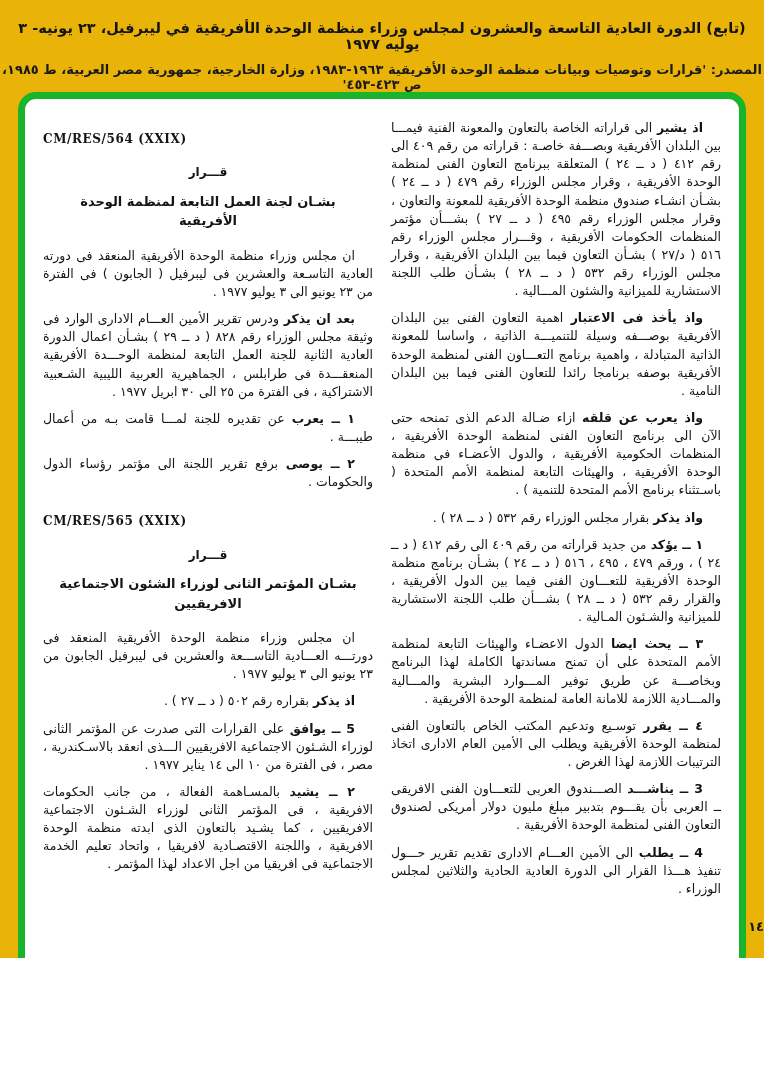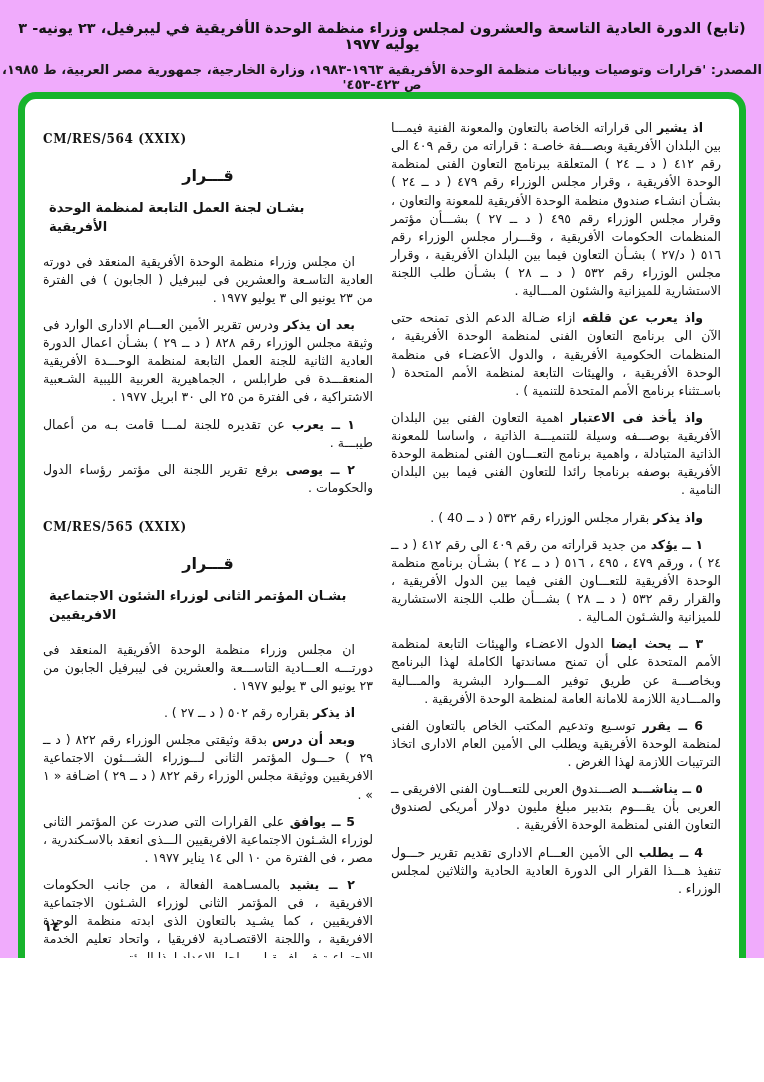--- a/index.html
+++ b/index.html
@@ -4,21 +4,21 @@
 <style>
   html, body {
     margin: 0;
     padding: 0;
     background: #ffffff;
   }
   .page {
     position: relative;
     width: 764px;
     height: 958px;
-    background: #f0abfc;
+    background: #eab308;
     font-family: "DejaVu Sans", sans-serif;
     color: #141414;
     overflow: hidden;
   }
   .header {
     position: absolute;
     top: 20px;
     left: 0;
     right: 0;
     text-align: center;
@@ -72,84 +72,82 @@
     font-family: "DejaVu Serif", "Liberation Serif", serif;
     font-weight: bold;
     font-size: 12px;
     letter-spacing: 0.6px;
     margin: 4px 0 16px 0;
   }
   .doc-ref.second { margin-top: 22px; }
   .res-title {
     text-align: center;
     font-weight: bold;
-    font-size: 16px;
+    font-size: 12px;
     margin: 8px 0 10px 0;
     letter-spacing: 1px;
   }
   .res-subtitle {
-    text-align: left;
+    text-align: center;
     font-weight: bold;
     font-size: 13px;
     margin: 0 6px 16px 6px;
     line-height: 1.5;
   }
   .left-start { padding-top: 8px; }
   .page-number {
     position: absolute;
     bottom: 24px;
     left: 0;
     right: 0;
-    text-align: left;
+    text-align: right;
     font-weight: bold;
     font-size: 13px;
     direction: rtl;
-    margin-left: 44px;
   }
 </style>
 </head>
 <body>
 
 <div class="page">
 
   <div class="header">
     <div class="header-line1">(تابع) الدورة العادية التاسعة والعشرون لمجلس وزراء منظمة الوحدة الأفريقية في ليبرفيل، ٢٣ يونيه- ٣ يوليه ١٩٧٧</div>
     <div class="header-line2">المصدر: 'قرارات وتوصيات وبيانات منظمة الوحدة الأفريقية ١٩٦٣-١٩٨٣، وزارة الخارجية، جمهورية مصر العربية، ط ١٩٨٥، ص ٤٢٣-٤٥٣'</div>
   </div>
 
   <div class="green-box">
     <div class="columns">
 
       <div class="col">
         <p class="par"><b class="lead">اذ يشير</b><span> الى قراراته الخاصة بالتعاون والمعونة الفنية فيمـــا بين البلدان الأفريقية وبصـــفة خاصـة : قراراته من رقم ٤٠٩ الى رقم ٤١٢ ( د ــ ٢٤ ) المتعلقة ببرنامج التعاون الفنى لمنظمة الوحدة الأفريقية ، وقرار مجلس الوزراء رقم ٤٧٩ ( د ــ ٢٤ ) بشـأن انشـاء صندوق منظمة الوحدة الأفريقية للمعونة والتعاون ، وقرار مجلس الوزراء رقم ٤٩٥ ( د ــ ٢٧ ) بشـــأن مؤتمر المنظمات الحكومات الأفريقية ، وقـــرار مجلس الوزراء رقم ٥١٦ ( د/٢٧ ) بشـأن التعاون فيما بين البلدان الأفريقية ، وقرار مجلس الوزراء رقم ٥٣٢ ( د ــ ٢٨ ) بشـأن طلب اللجنة الاستشارية للميزانية والشئون المـــالية .</span></p>
+        <p class="par"><b class="lead">واذ يأخذ فى الاعتبار</b><span> اهمية التعاون الفنى بين البلدان الأفريقية بوصـــفه وسيلة للتنميـــة الذاتية ، واساسا للمعونة الذاتية المتبادلة ، واهمية برنامج التعـــاون الفنى لمنظمة الوحدة الأفريقية بوصفه برنامجا رائدا للتعاون الفنى فيما بين البلدان النامية .</span></p>
         <p class="par"><b class="lead">واذ يعرب عن قلقه</b><span> ازاء ضـالة الدعم الذى تمنحه حتى الآن الى برنامج التعاون الفنى لمنظمة الوحدة الأفريقية ، المنظمات الحكومية الأفريقية ، والدول الأعضـاء فى منظمة الوحدة الأفريقية ، والهيئات التابعة لمنظمة الأمم المتحدة ( باسـتثناء برنامج الأمم المتحدة للتنمية ) .</span></p>
-        <p class="par"><b class="lead">واذ يأخذ فى الاعتبار</b><span> اهمية التعاون الفنى بين البلدان الأفريقية بوصـــفه وسيلة للتنميـــة الذاتية ، واساسا للمعونة الذاتية المتبادلة ، واهمية برنامج التعـــاون الفنى لمنظمة الوحدة الأفريقية بوصفه برنامجا رائدا للتعاون الفنى فيما بين البلدان النامية .</span></p>
-        <p class="par"><b class="lead">واذ يذكر</b><span> بقرار مجلس الوزراء رقم ٥٣٢ ( د ــ 40 ) .</span></p>
+        <p class="par"><b class="lead">واذ يذكر</b><span> بقرار مجلس الوزراء رقم ٥٣٢ ( د ــ ٢٨ ) .</span></p>
         <p class="par"><b class="lead">١ ــ يؤكد</b><span> من جديد قراراته من رقم ٤٠٩ الى رقم ٤١٢ ( د ــ ٢٤ ) ، ورقم ٤٧٩ ، ٤٩٥ ، ٥١٦ ( د ــ ٢٤ ) بشـأن برنامج منظمة الوحدة الأفريقية للتعـــاون الفنى فيما بين الدول الأفريقية ، والقرار رقم ٥٣٢ ( د ــ ٢٨ ) بشـــأن طلب اللجنة الاستشارية للميزانية والشـئون المـالية .</span></p>
         <p class="par"><b class="lead">٣ ــ يحث ايضا</b><span> الدول الاعضـاء والهيئات التابعة لمنظمة الأمم المتحدة على أن تمنح مساندتها الكاملة لهذا البرنامج وبخاصـــة عن طريق توفير المـــوارد البشرية والمـــالية والمـــادية اللازمة للامانة العامة لمنظمة الوحدة الأفريقية .</span></p>
-        <p class="par"><b class="lead">6 ــ يقرر</b><span> توسـيع وتدعيم المكتب الخاص بالتعاون الفنى لمنظمة الوحدة الأفريقية ويطلب الى الأمين العام الادارى اتخاذ الترتيبات اللازمة لهذا الغرض .</span></p>
-        <p class="par"><b class="lead">٥ ــ يناشـــد</b><span> الصـــندوق العربى للتعـــاون الفنى الافريقى ــ العربى بأن يقـــوم بتدبير مبلغ مليون دولار أمريكى لصندوق التعاون الفنى لمنظمة الوحدة الأفريقية .</span></p>
+        <p class="par"><b class="lead">٤ ــ يقرر</b><span> توسـيع وتدعيم المكتب الخاص بالتعاون الفنى لمنظمة الوحدة الأفريقية ويطلب الى الأمين العام الادارى اتخاذ الترتيبات اللازمة لهذا الغرض .</span></p>
+        <p class="par"><b class="lead">3 ــ يناشـــد</b><span> الصـــندوق العربى للتعـــاون الفنى الافريقى ــ العربى بأن يقـــوم بتدبير مبلغ مليون دولار أمريكى لصندوق التعاون الفنى لمنظمة الوحدة الأفريقية .</span></p>
         <p class="par"><b class="lead">4 ــ يطلب</b><span> الى الأمين العـــام الادارى تقديم تقرير حـــول تنفيذ هـــذا القرار الى الدورة العادية الحادية والثلاثين لمجلس الوزراء .</span></p>
       </div>
 
       <div class="col left-start">
         <div class="doc-ref">CM/RES/564 (XXIX)</div>
         <div class="res-title">قـــرار</div>
         <div class="res-subtitle">بشـان لجنة العمل التابعة لمنظمة الوحدة الأفريقية</div>
         <p class="par"><b class="lead"></b><span>ان مجلس وزراء منظمة الوحدة الأفريقية المنعقد فى دورته العادية التاسـعة والعشرين فى ليبرفيل ( الجابون ) فى الفترة من ٢٣ يونيو الى ٣ يوليو ١٩٧٧ .</span></p>
         <p class="par"><b class="lead">بعد ان يذكر</b><span> ودرس تقرير الأمين العـــام الادارى الوارد فى وثيقة مجلس الوزراء رقم ٨٢٨ ( د ــ ٢٩ ) بشـأن اعمال الدورة العادية الثانية للجنة العمل التابعة لمنظمة الوحـــدة الأفريقية المنعقـــدة فى طرابلس ، الجماهيرية العربية الليبية الشـعبية الاشتراكية ، فى الفترة من ٢٥ الى ٣٠ ابريل ١٩٧٧ .</span></p>
         <p class="par"><b class="lead">١ ــ يعرب</b><span> عن تقديره للجنة لمـــا قامت بـه من أعمال طيبـــة .</span></p>
         <p class="par"><b class="lead">٢ ــ يوصى</b><span> برفع تقرير اللجنة الى مؤتمر رؤساء الدول والحكومات .</span></p>
 
         <div class="doc-ref second">CM/RES/565 (XXIX)</div>
         <div class="res-title">قـــرار</div>
         <div class="res-subtitle">بشـان المؤتمر الثانى لوزراء الشئون الاجتماعية الافريقيين</div>
         <p class="par"><b class="lead"></b><span>ان مجلس وزراء منظمة الوحدة الأفريقية المنعقد فى دورتـــه العـــادية التاســـعة والعشرين فى ليبرفيل الجابون من ٢٣ يونيو الى ٣ يوليو ١٩٧٧ .</span></p>
         <p class="par"><b class="lead">اذ يذكر</b><span> بقراره رقم ٥٠٢ ( د ــ ٢٧ ) .</span></p>
-        <p class="par"><b class="lead">وبعد أن درس</b><span> بدقة وثيقتى مجلس الوزراء رقم ٨٢٢ ( د ــ ٢٩ ) حـــول المؤتمر الثانى لـــوزراء الشـــئون الاجتماعية الافريقيين ووثيقة مجلس الوزراء رقم ٨٢٢ ( د ــ ٢٩ ) اضـافة « ١ » .</span></p>
         <p class="par"><b class="lead">5 ــ يوافق</b><span> على القرارات التى صدرت عن المؤتمر الثانى لوزراء الشـئون الاجتماعية الافريقيين الـــذى انعقد بالاسـكندرية ، مصر ، فى الفترة من ١٠ الى ١٤ يناير ١٩٧٧ .</span></p>
         <p class="par"><b class="lead">٢ ــ يشيد</b><span> بالمسـاهمة الفعالة ، من جانب الحكومات الافريقية ، فى المؤتمر الثانى لوزراء الشـئون الاجتماعية الافريقيين ، كما يشـيد بالتعاون الذى ابدته منظمة الوحدة الافريقية ، واللجنة الاقتصـادية لافريقيا ، واتحاد تعليم الخدمة الاجتماعية فى افريقيا من اجل الاعداد لهذا المؤتمر .</span></p>
       </div>
 
     </div>
   </div>
 
   <div class="page-number">١٤</div>
 
 </div>

